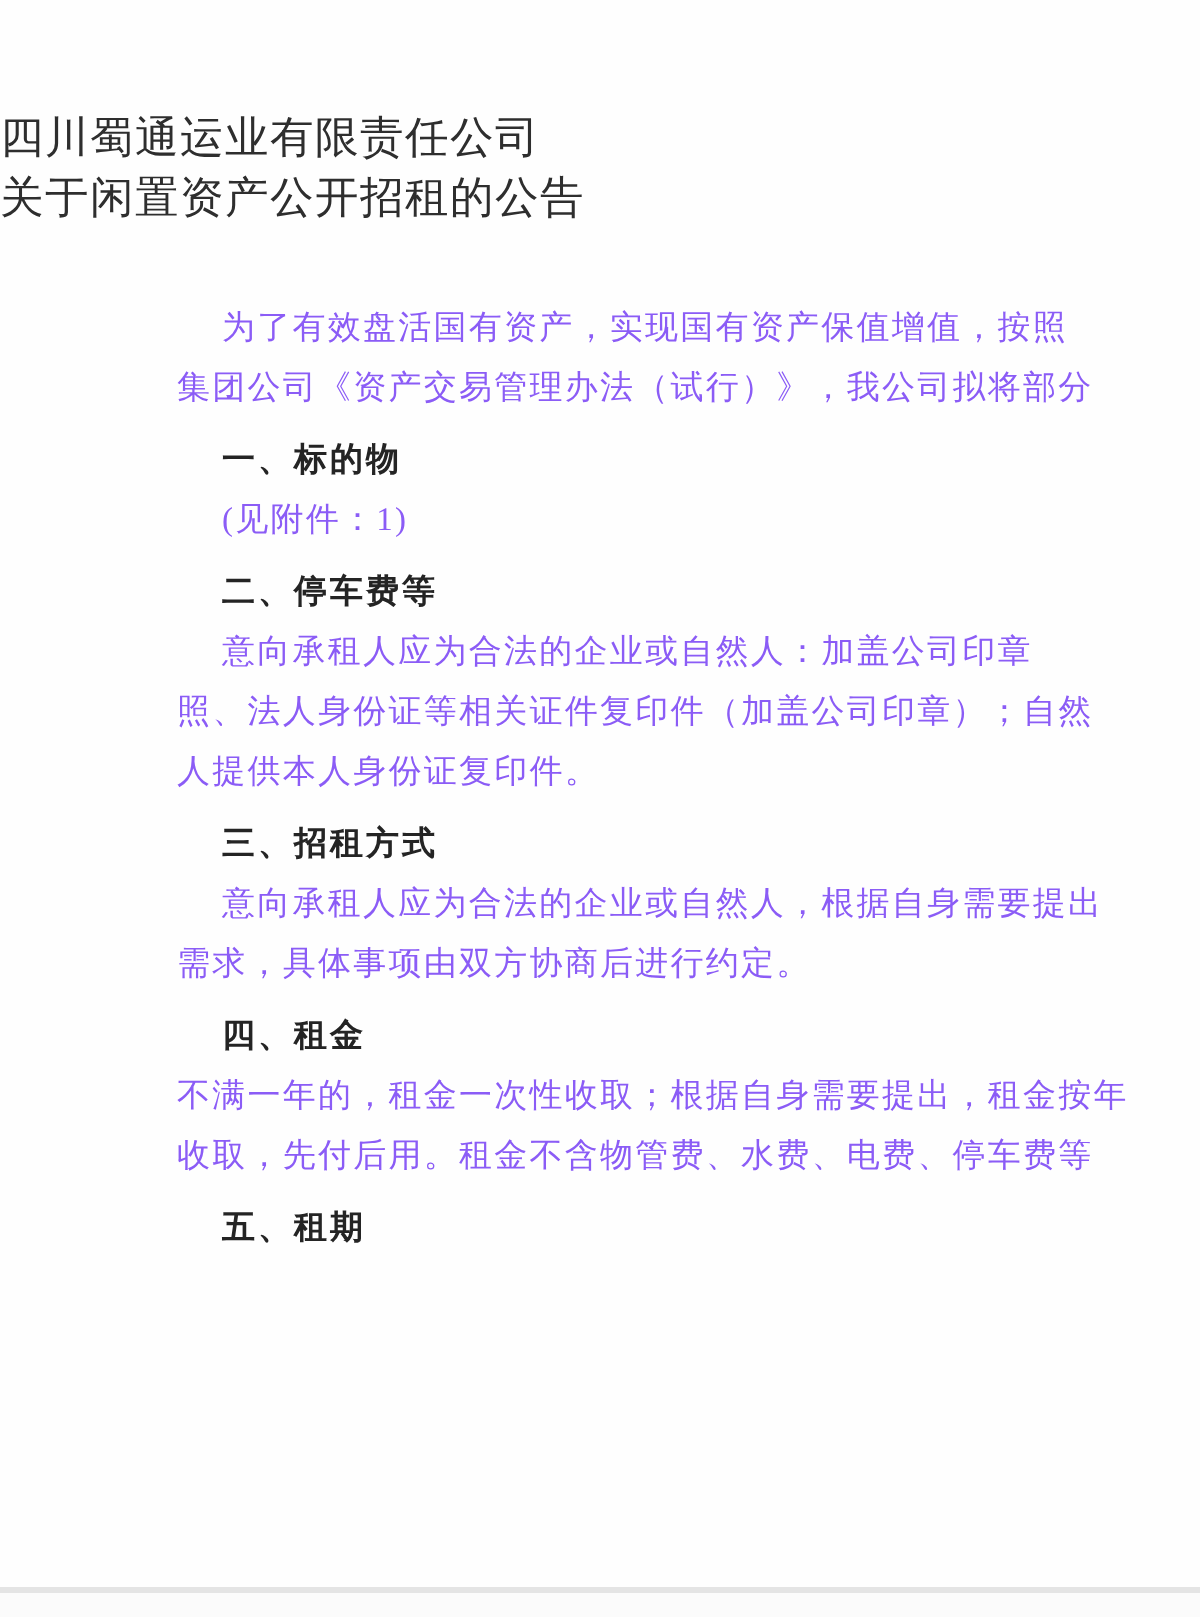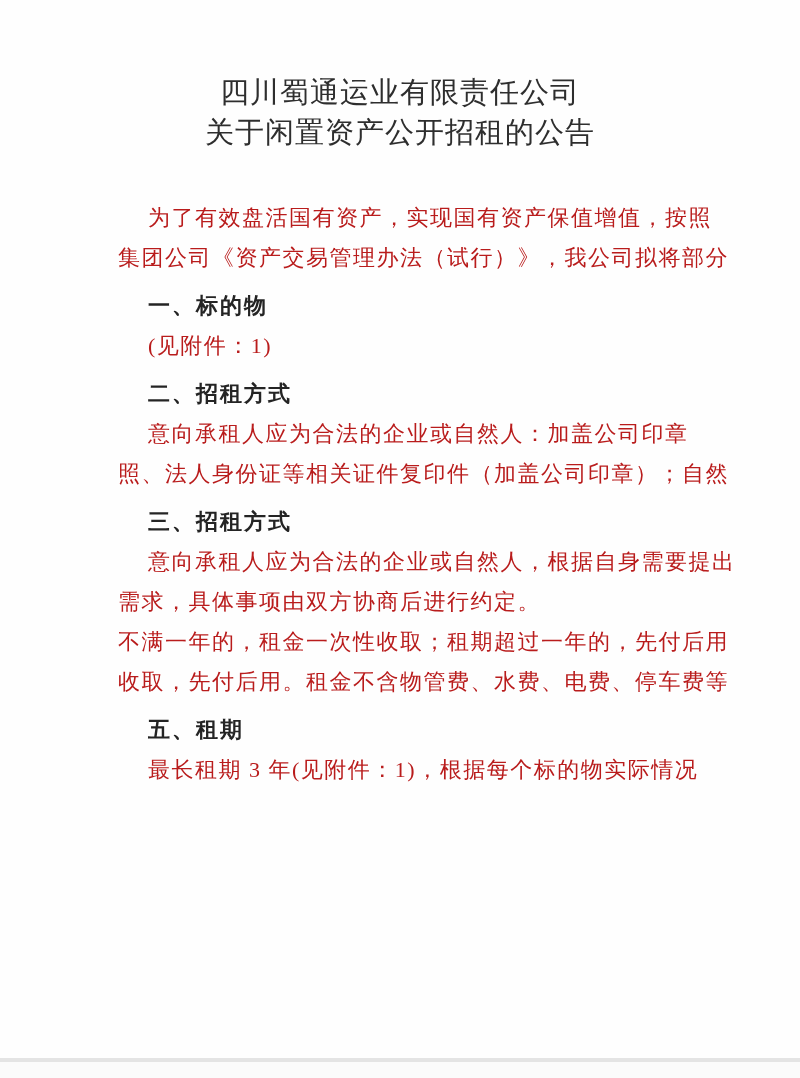--- a/index.html
+++ b/index.html
@@ -13,42 +13,42 @@
     height: 1078px;
     background: #fefefe;
     overflow: hidden;
     font-family: "Liberation Serif", serif;
   }
   .title-block {
     position: absolute;
     top: 72px;
     left: 0;
     width: 800px;
-    text-align: center;
+    text-align: left;
   }
   .title-line {
     height: 40px;
     line-height: 40px;
     font-size: 29px;
     letter-spacing: 1px;
     color: #2e2e2e;
     white-space: nowrap;
   }
   .body-block {
     position: absolute;
     top: 198px;
     left: 118px;
     width: 682px;
   }
   .ln {
     height: 40px;
     line-height: 40px;
     font-size: 22px;
     letter-spacing: 1.5px;
-    color: #b91c1c;
+    color: #8b5cf6;
     white-space: nowrap;
   }
   .indent {
     padding-left: 30px;
   }
   .heading {
     font-family: Liberation Serif, serif;
     font-weight: bold;
     font-size: 22px;
     color: #242424;
@@ -83,31 +83,32 @@
     <div class="title-line">关于闲置资产公开招租的公告</div>
   </div>
 
   <div class="body-block">
     <div class="ln indent">为了有效盘活国有资产，实现国有资产保值增值，按照</div>
     <div class="ln">集团公司《资产交易管理办法（试行）》，我公司拟将部分</div>
 
     <div class="ln heading">一、标的物</div>
     <div class="ln indent">(见附件：1)</div>
 
-    <div class="ln heading">二、招租方式</div>
+    <div class="ln heading">二、停车费等</div>
     <div class="ln indent">意向承租人应为合法的企业或自然人：加盖公司印章</div>
     <div class="ln">照、法人身份证等相关证件复印件（加盖公司印章）；自然</div>
+    <div class="ln">人提供本人身份证复印件。</div>
 
     <div class="ln heading">三、招租方式</div>
     <div class="ln indent">意向承租人应为合法的企业或自然人，根据自身需要提出</div>
     <div class="ln">需求，具体事项由双方协商后进行约定。</div>
 
-    <div class="ln">不满一年的，租金一次性收取；租期超过一年的，先付后用</div>
+    <div class="ln heading">四、租金</div>
+    <div class="ln">不满一年的，租金一次性收取；根据自身需要提出，租金按年</div>
     <div class="ln">收取，先付后用。租金不含物管费、水费、电费、停车费等</div>
 
     <div class="ln heading">五、租期</div>
-    <div class="ln indent">最长租期 3 年(见附件：1)，根据每个标的物实际情况</div>
   </div>
 
   <div class="page-edge"></div>
   <div class="below-edge"></div>
 
 </div>
 
 </body></html>

